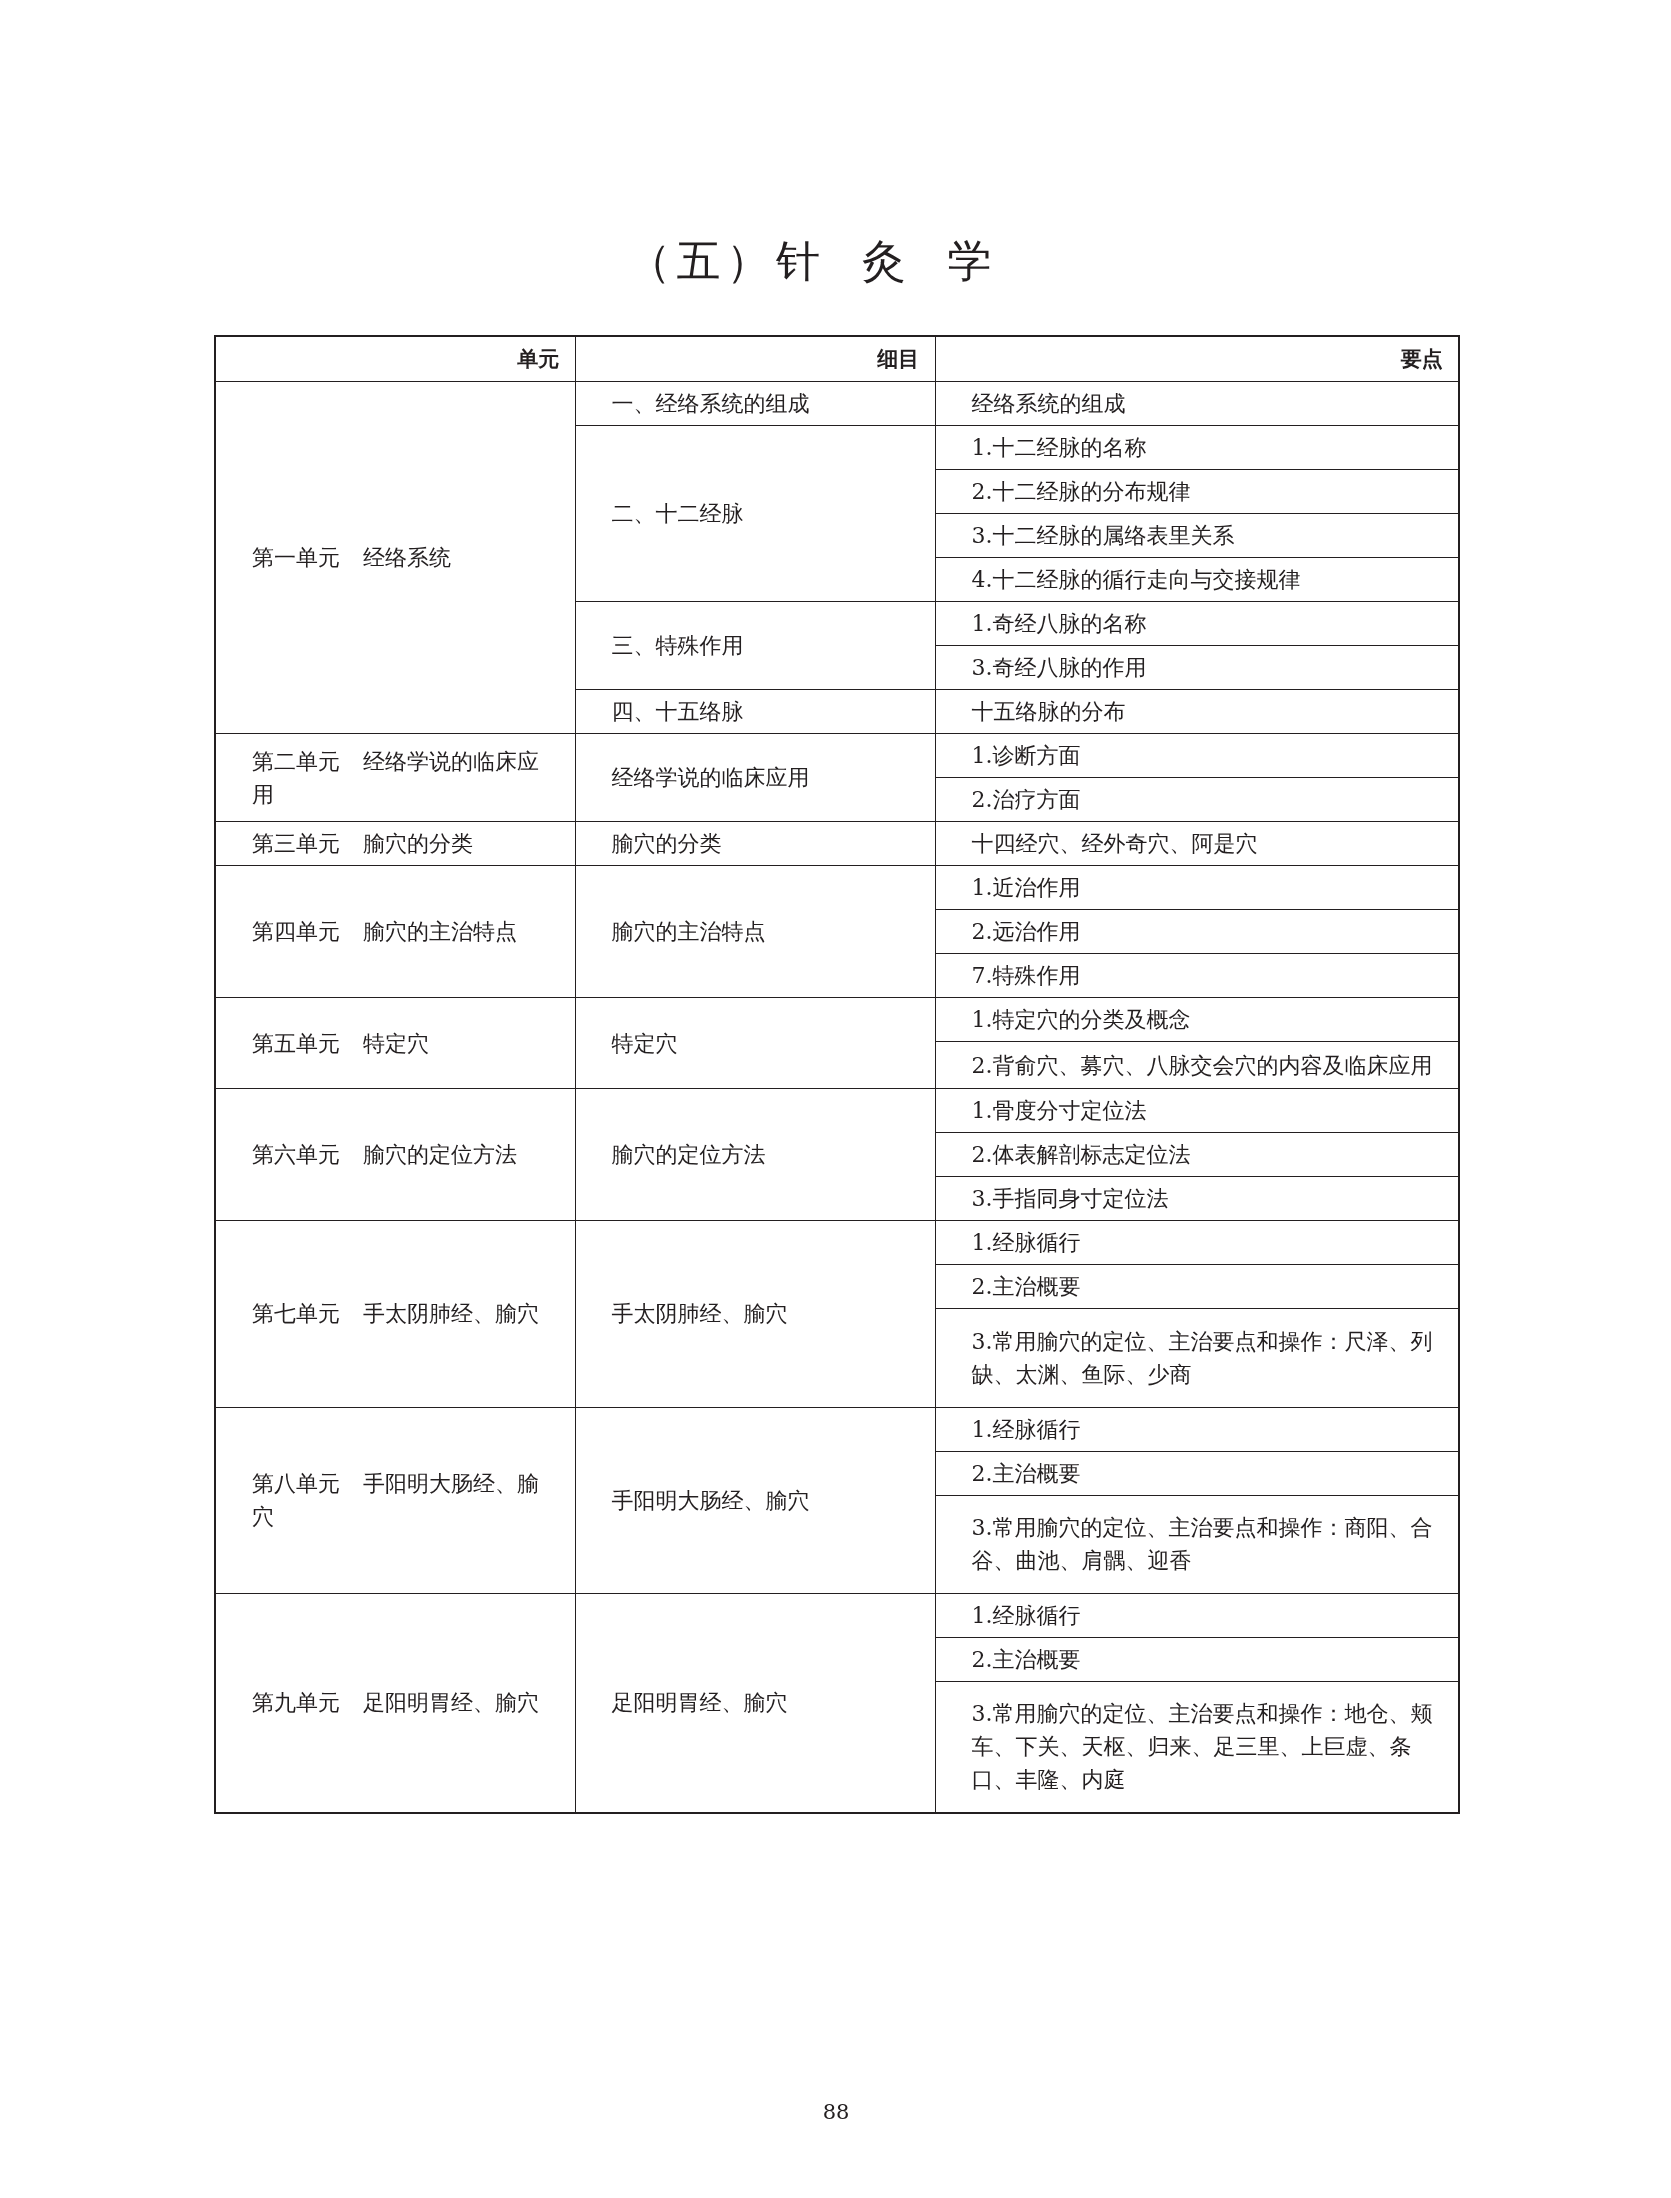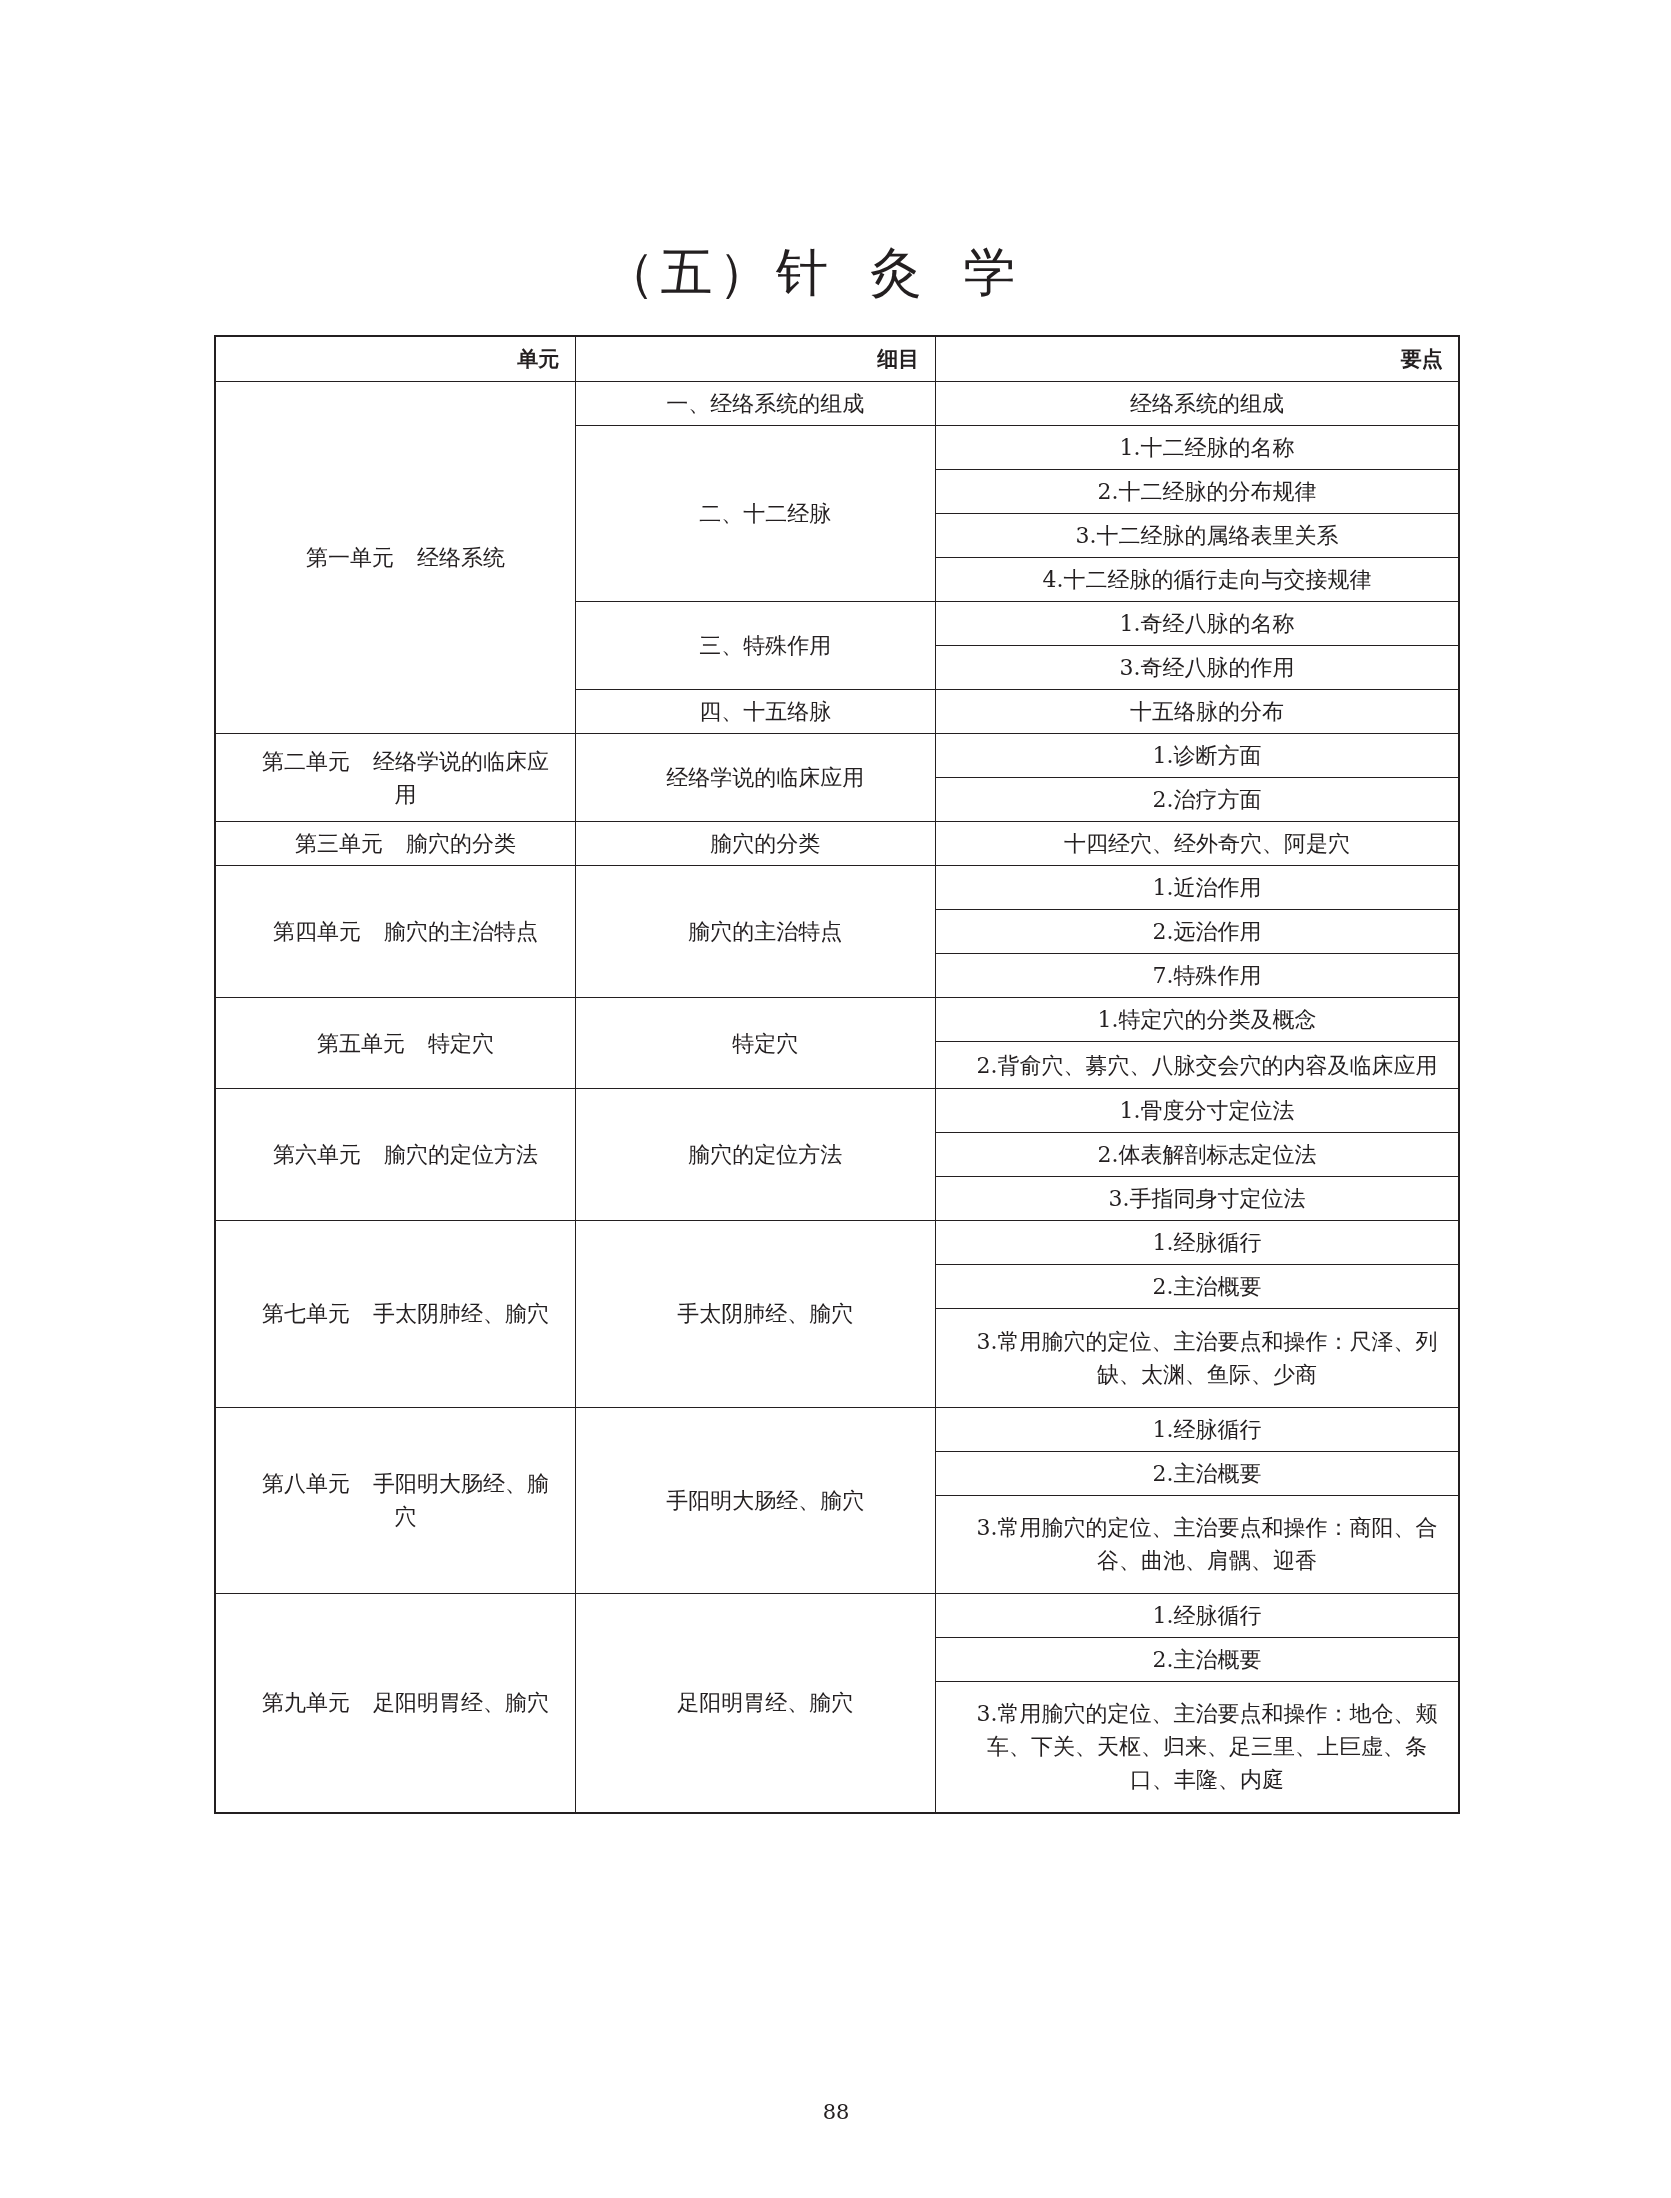--- a/index.html
+++ b/index.html
@@ -3,21 +3,21 @@
 <meta charset="utf-8">
 <style>
   html, body { margin: 0; padding: 0; background: #ffffff; }
   body {
     width: 1672px; height: 2199px; position: relative; overflow: hidden;
     font-family: "DejaVu Serif", "Liberation Serif", serif;
     color: #231f20;
   }
   .page-title {
     position: absolute; top: 203px; left: 0; width: 1624px;
-    text-align: center; font-size: 52px; letter-spacing: 5.7px;
+    text-align: center; font-size: 44px; letter-spacing: 5.7px;
     font-family: "DejaVu Serif", "Liberation Serif", serif;
     font-weight: normal;
   }
   .page-title .sp { display: inline-block; width: 36px; }
   table.syllabus {
     position: absolute; top: 335px; left: 214px;
     width: 1245px; border-collapse: collapse;
     border: 2.9px solid #231f20;
     table-layout: fixed;
     font-size: 22px;
@@ -29,21 +29,21 @@
     border: 1.9px solid #231f20;
     padding: 0 15.3px;
     vertical-align: middle;
     line-height: 33px;
   }
   table.syllabus th {
     height: 44px; font-weight: bold; text-align: right;
     font-family: "DejaVu Sans", "Liberation Sans", sans-serif;
     font-size: 21px;
   }
-  table.syllabus td { height: 43px; text-align: center; padding-left: 36px; }
+  table.syllabus td { height: 43px; text-align: left; padding-left: 36px; }
   table.syllabus td.tall2 { height: 90px; padding-top: 3.8px; padding-bottom: 3.8px; }
   table.syllabus td.tall3 { height: 122px; padding-top: 3.8px; padding-bottom: 3.8px; }
   .unit-gap { display: inline-block; width: 23px; }
   .page-number {
     position: absolute; top: 2100px; left: 0; width: 1672px;
     text-align: center; font-size: 21px;
     font-family: "DejaVu Serif", "Liberation Serif", serif;
   }
 </style>
 </head>

